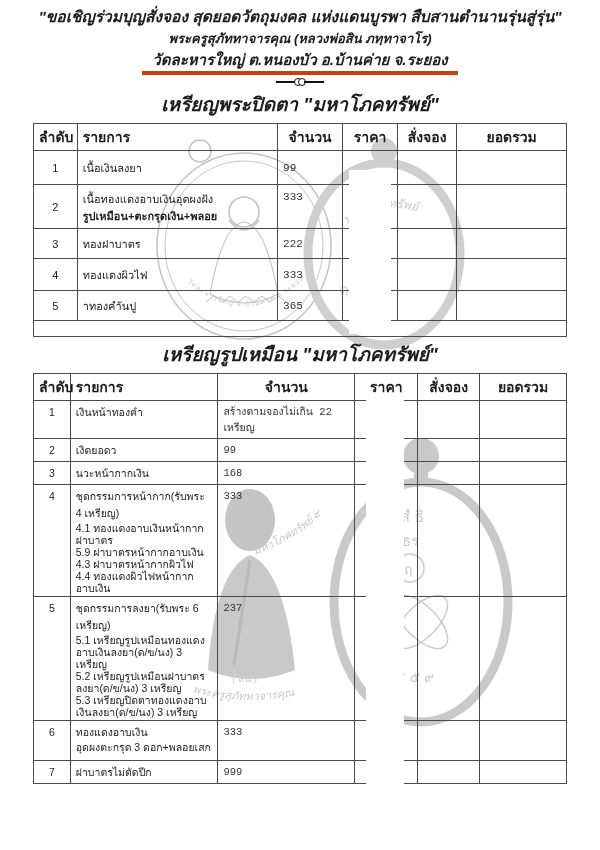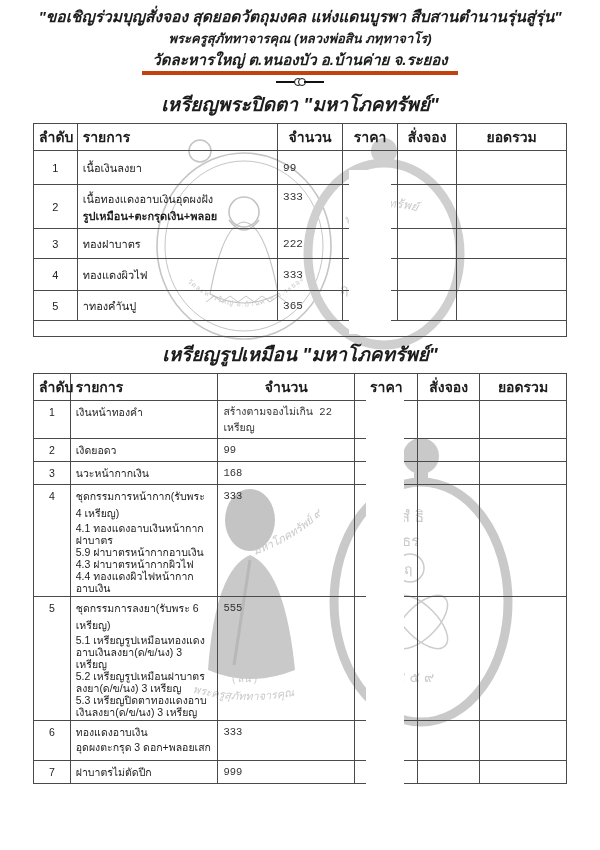--- a/index.html
+++ b/index.html
@@ -258,21 +258,21 @@
         <td></td>
       </tr>
       <tr style="height:112px;">
         <td class="no">5</td>
         <td>
           <div class="main">ชุดกรรมการลงยา(รับพระ 6 เหรียญ)</div>
           <div class="sub">5.1 เหรียญรูปเหมือนทองแดงอาบเงินลงยา(ด/ข/นง) 3 เหรียญ</div>
           <div class="sub">5.2 เหรียญรูปเหมือนฝาบาตรลงยา(ด/ข/นง) 3 เหรียญ</div>
           <div class="sub">5.3 เหรียญปิดตาทองแดงอาบเงินลงยา(ด/ข/นง) 3 เหรียญ</div>
         </td>
-        <td class="qty">555</td>
+        <td class="qty">237</td>
         <td></td>
         <td></td>
         <td></td>
       </tr>
       <tr style="height:40px;">
         <td class="no">6</td>
         <td>
           <div class="main">ทองแดงอาบเงิน</div>
           <div class="sub">อุดผงตะกรุด 3 ดอก+พลอยเสก</div>
         </td>

